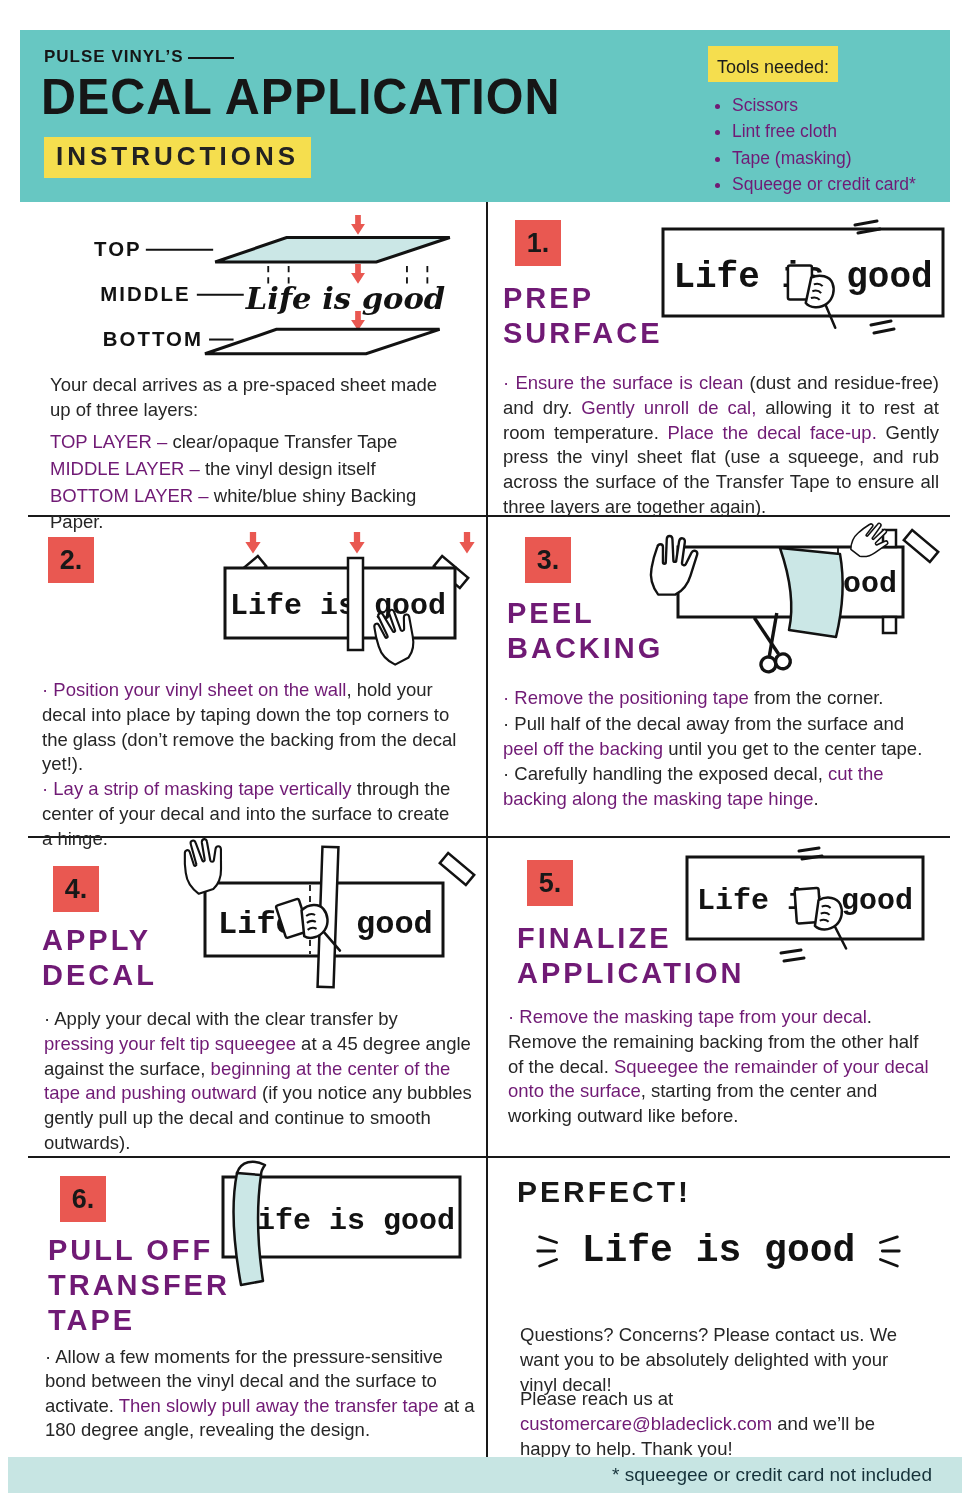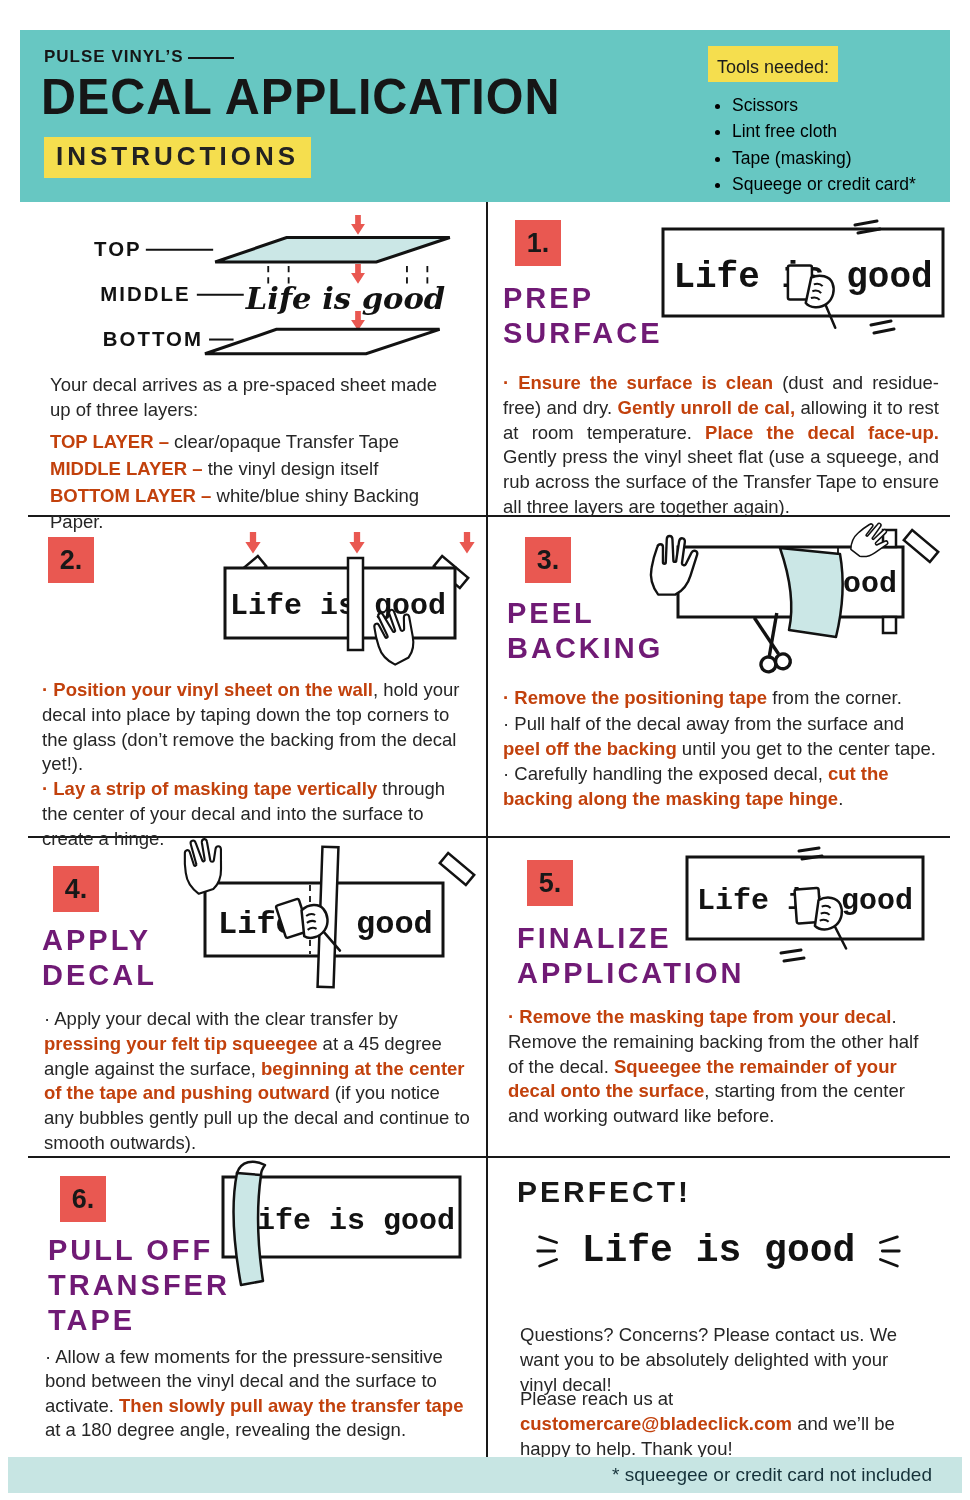--- a/index.html
+++ b/index.html
@@ -9,31 +9,31 @@
   
   .header{position:absolute;left:20px;top:30px;width:930px;height:172px;background:#67c7c2;}
   .brand{position:absolute;left:24px;top:17px;font-size:17px;font-weight:700;letter-spacing:1px;color:#161616;}
   .brand-line{display:inline-block;width:46px;border-bottom:2.5px solid #161616;margin-left:4px;transform:translateY(-3px);}
   .big-title{position:absolute;left:21px;top:38px;font-size:50px;font-weight:800;letter-spacing:1px;
              color:#161616;transform:scaleX(0.97);transform-origin:left;white-space:nowrap;}
   .subtitle{position:absolute;left:24px;top:107px;background:#f5de4e;color:#222;
             font-size:26px;font-weight:700;letter-spacing:4px;padding:4px 12px 6px;}
   .tools{position:absolute;left:688px;top:16px;width:240px;}
   .tools-label{display:inline-block;background:#f5de4e;color:#1c1c1c;font-size:18px;padding:11px 9px 4px;}
-  .tools ul{margin:10px 0 0;padding-left:24px;font-size:17.5px;line-height:1.5;color:#000000;}
+  .tools ul{margin:10px 0 0;padding-left:24px;font-size:17.5px;line-height:1.5;color:#701a75;}
   
   .vline{position:absolute;left:486px;top:202px;width:2px;height:1255px;background:#191919;}
   .hline{position:absolute;left:28px;width:922px;height:2px;background:#191919;}
   
   .panel{position:absolute;}
   .badge{position:absolute;width:46px;height:46px;background:#e95851;color:#181818;
          display:flex;align-items:center;justify-content:center;font-size:27px;font-weight:800;}
   .step-title{position:absolute;font-size:29px;font-weight:800;letter-spacing:3px;line-height:1.2;color:#701a75;white-space:nowrap;}
   .body{position:absolute;font-size:18.5px;line-height:1.34;color:#262626;margin:0;}
-  .body b{font-weight:700;color:#c2410c;margin-top:32px;}
+  .body b{font-weight:400;color:#701a75;margin-top:32px;}
   .just{text-align:justify;}
   .illo{position:absolute;overflow:visible;}
   
   .frame{fill:#ffffff;stroke:#121212;stroke-width:3px;}
   .strip{fill:#ffffff;stroke:#121212;stroke-width:2.5px;}
   .dash{stroke:#121212;stroke-width:1.8px;stroke-dasharray:6 5;fill:none;}
   .flap{fill:#cbe7e6;stroke:#121212;stroke-width:2.5px;stroke-linejoin:round;}
   .curlw{fill:#ffffff;stroke:#121212;stroke-width:2.5px;stroke-linejoin:round;}
   .mstroke{stroke:#121212;stroke-width:3px;stroke-linecap:round;fill:none;}
   .thinline{stroke:#121212;stroke-width:2px;}

